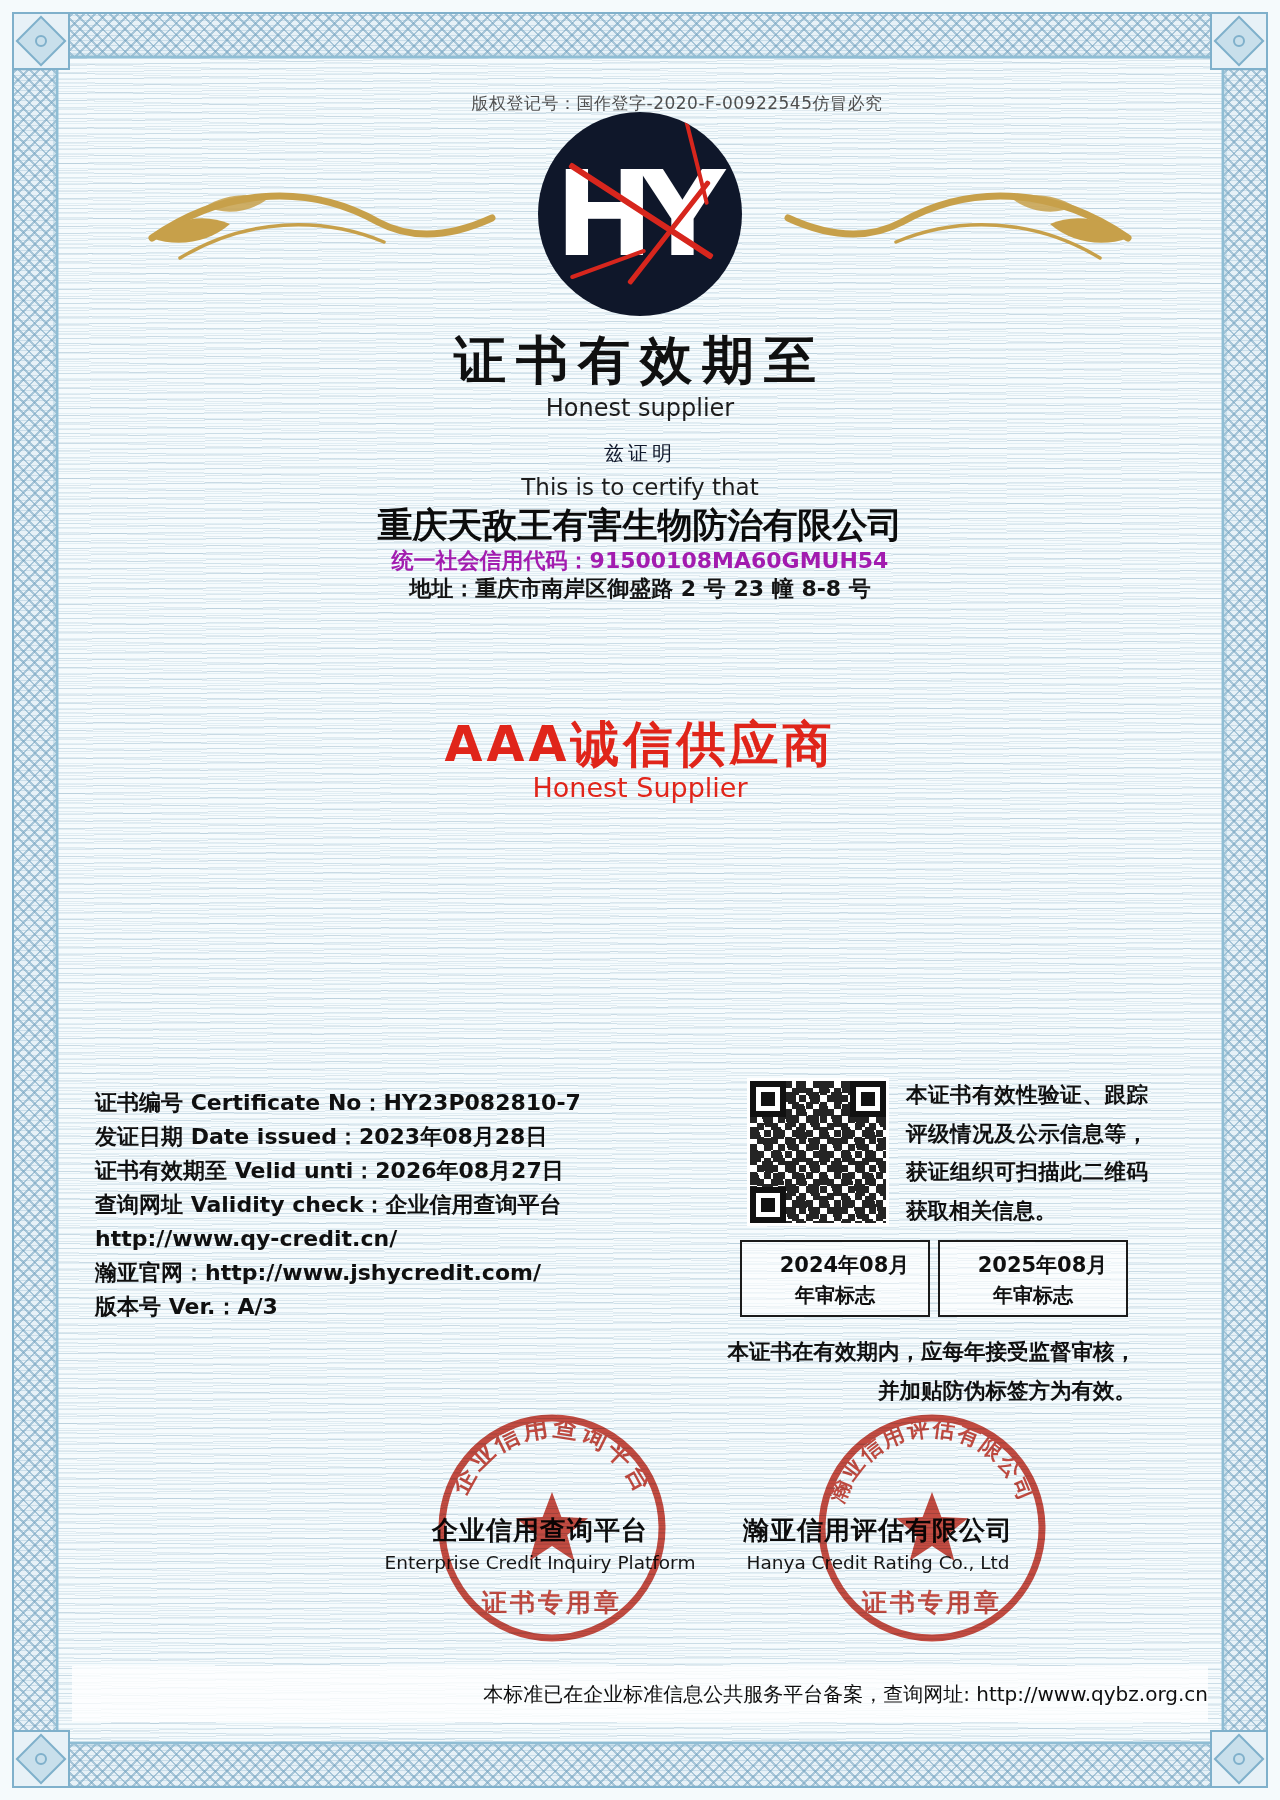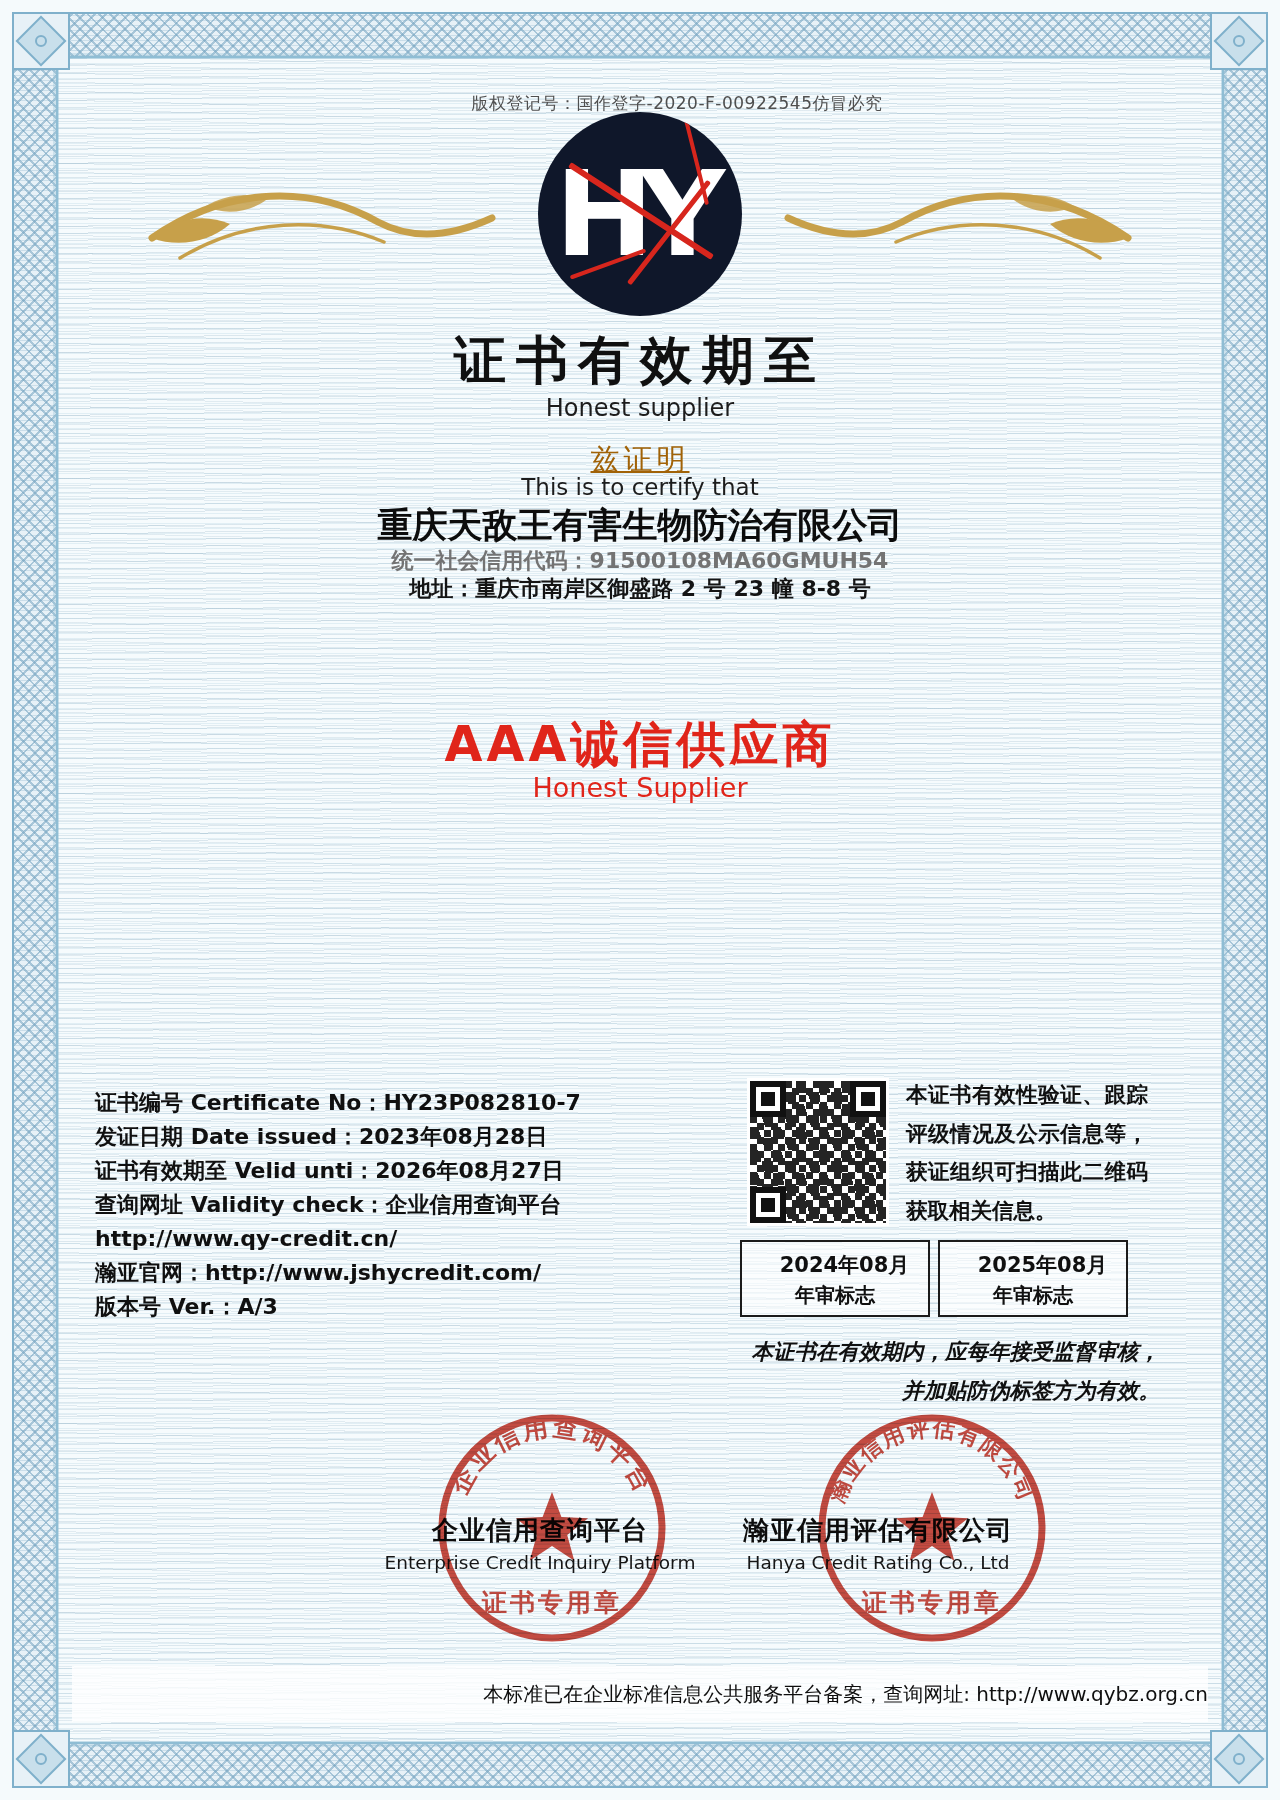--- a/index.html
+++ b/index.html
@@ -70,24 +70,24 @@
     transform:translateX(-7px); line-height:1;
   }
   .crack { position:absolute; background:#d7261d; border-radius:2px; }
   .crack.c1 { width:170px; height:6px; top:96px; left:18px; transform:rotate(33deg); }
   .crack.c2 { width:130px; height:5px; top:118px; left:66px; transform:rotate(-52deg); }
   .crack.c3 { width:92px;  height:4px; top:46px;  left:112px; transform:rotate(76deg); }
   .crack.c4 { width:80px;  height:4px; top:150px; left:30px;  transform:rotate(-20deg); }
 
   .title-cn { top:326px; font-size:52px; font-weight:700; color:#101010; letter-spacing:10px; z-index:3; }
   .title-en { top:394px; font-size:24px; color:#1c1c1c; z-index:3; }
-  .certify-cn { top:440px; font-size:29px; color:#a16207; letter-spacing:4px; z-index:3;text-decoration:underline; }
+  .certify-cn { top:440px; font-size:20px; color:#0f172a; letter-spacing:4px; z-index:3; }
   .certify-en { top:474px; font-size:23px; color:#1c1c1c; z-index:3; }
   .company    { top:502px; font-size:35px; font-weight:800; color:#0c0c0c; z-index:3; }
-  .credit-line{ top:546px; font-size:22px; font-weight:600; color:#737373; z-index:3; }
+  .credit-line{ top:546px; font-size:22px; font-weight:600; color:#a21caf; z-index:3; }
   .addr-line  { top:574px; font-size:22px; font-weight:600; color:#141414; z-index:3; }
 
   .award-cn { top:712px; font-size:49px; font-weight:800; color:#e0251a; letter-spacing:4px; z-index:3; }
   .award-en { top:772px; font-size:27px; color:#e0251a; z-index:3; }
 
   .details { top:1086px; left:95px; width:565px; z-index:3; }
   .detail-line { font-size:22px; font-weight:600; color:#101010; line-height:34px; white-space:nowrap; }
 
   
   .qr { top:1078px; left:747px; width:142px; height:148px; background:#fff; padding:3px; z-index:3; }
@@ -110,21 +110,21 @@
   }
 
   .badge {
     top:1240px; width:190px; height:77px; border:2.5px solid #1b1b1b;
     background:rgba(255,255,255,.55); z-index:3; text-align:center; padding-top:8px;
   }
   .badge.b1 { left:740px; } .badge.b2 { left:938px; }
   .badge-l1 { font-size:21px; font-weight:600; color:#101010; line-height:31px;padding-left:19px; }
   .badge-l2 { font-size:20px; font-weight:600; color:#101010; line-height:29px; }
 
-  .notice { top:1332px; left:644px; width:516px; text-align:right; z-index:3;font-style:italic; }
+  .notice { top:1332px; left:620px; width:516px; text-align:right; z-index:3; }
   .notice div { font-size:21.5px; font-weight:600; color:#101010; line-height:39px; }
 
   .sig { top:1512px; width:420px; text-align:center; z-index:3; }
   .sig.left { left:330px; } .sig.right { left:668px; }
   .sig-cn { font-size:26px; font-weight:700; color:#0d0d0d; line-height:36px; letter-spacing:1px; }
   .sig-en { font-size:18.5px; color:#151515; line-height:30px; }
 
   .seal { position:absolute; width:240px; height:240px; z-index:4; mix-blend-mode:multiply; opacity:.9; }
   .seal.left { top:1406px; left:432px; } .seal.right { top:1406px; left:812px; }
 

